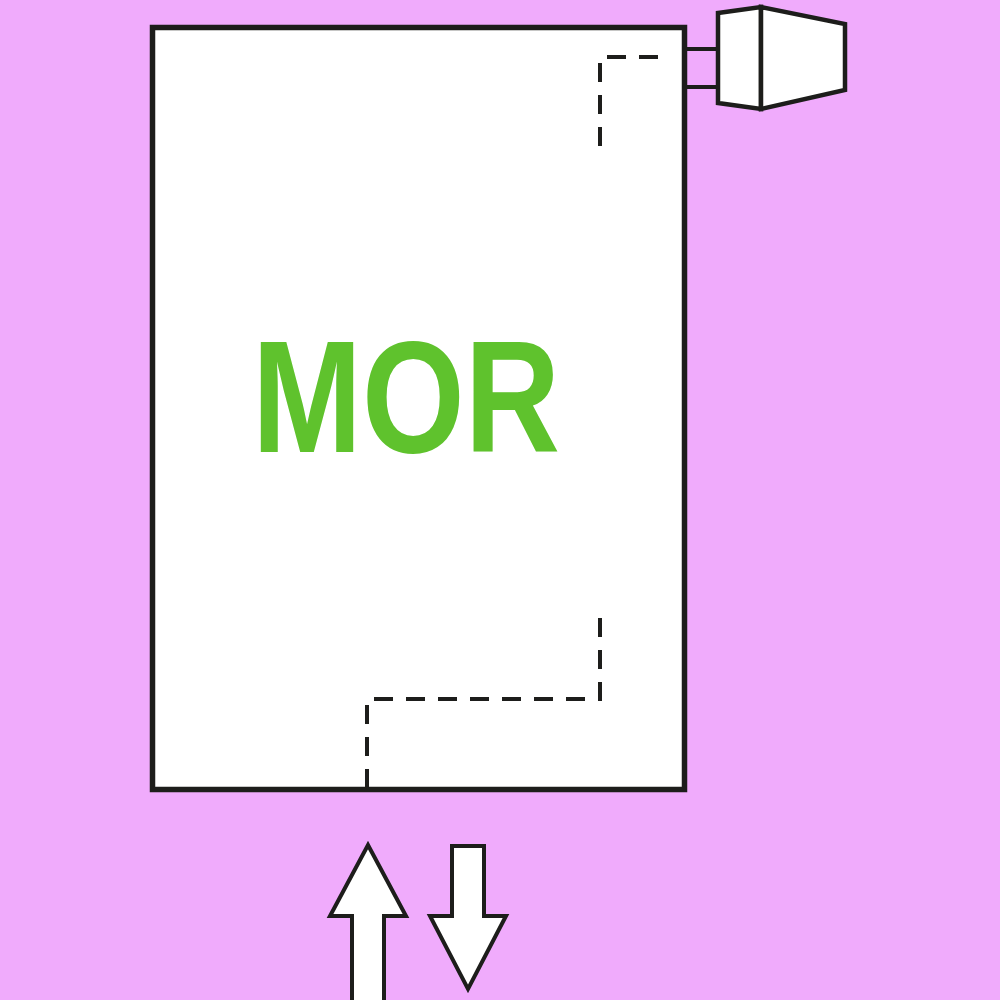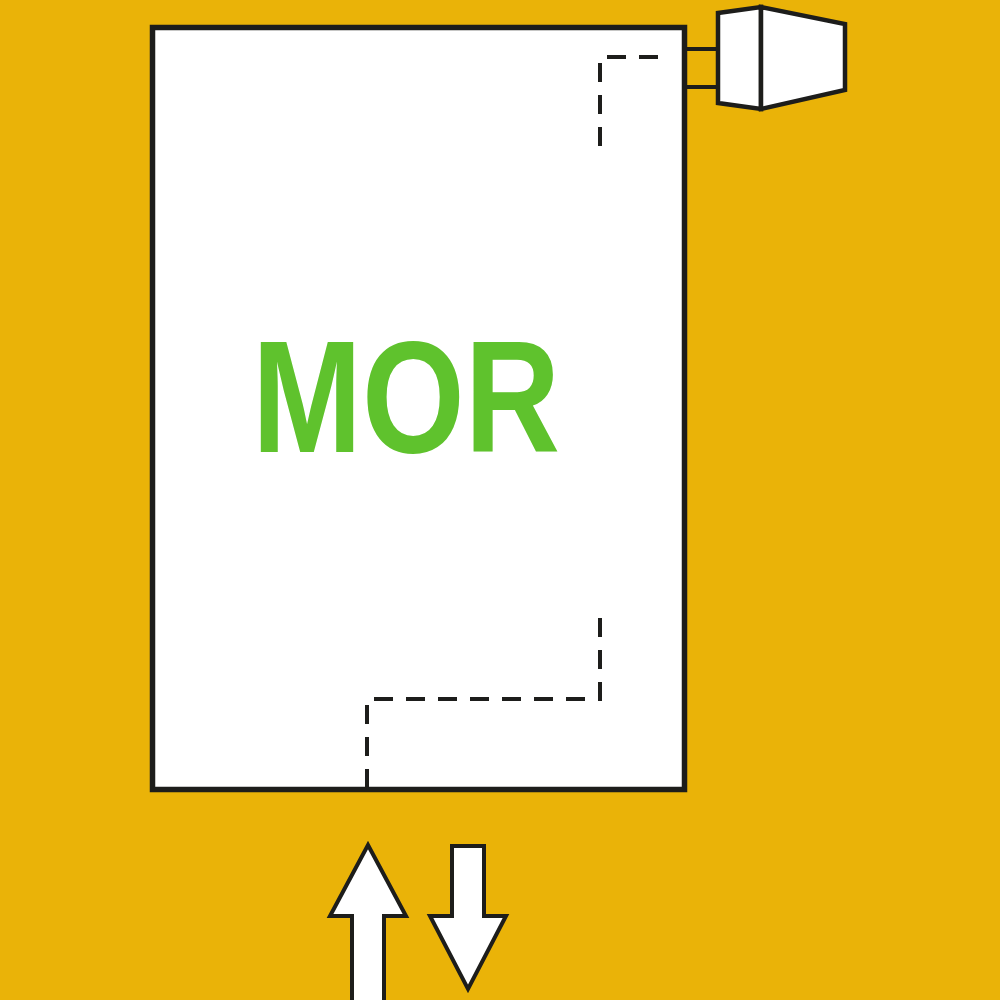--- a/index.html
+++ b/index.html
@@ -8,21 +8,21 @@
     background: #ffffff;
     width: 1000px;
     height: 1000px;
     overflow: hidden;
     font-family: "Liberation Sans", sans-serif;
   }
   .stage {
     position: relative;
     width: 1000px;
     height: 1000px;
-    background: #eab308;
+    background: #f0abfc;
   }
   svg {
     display: block;
   }
   .diagram-label {
     font-family: "Liberation Sans", sans-serif;
     font-weight: bold;
   }
 </style>
 </head>

